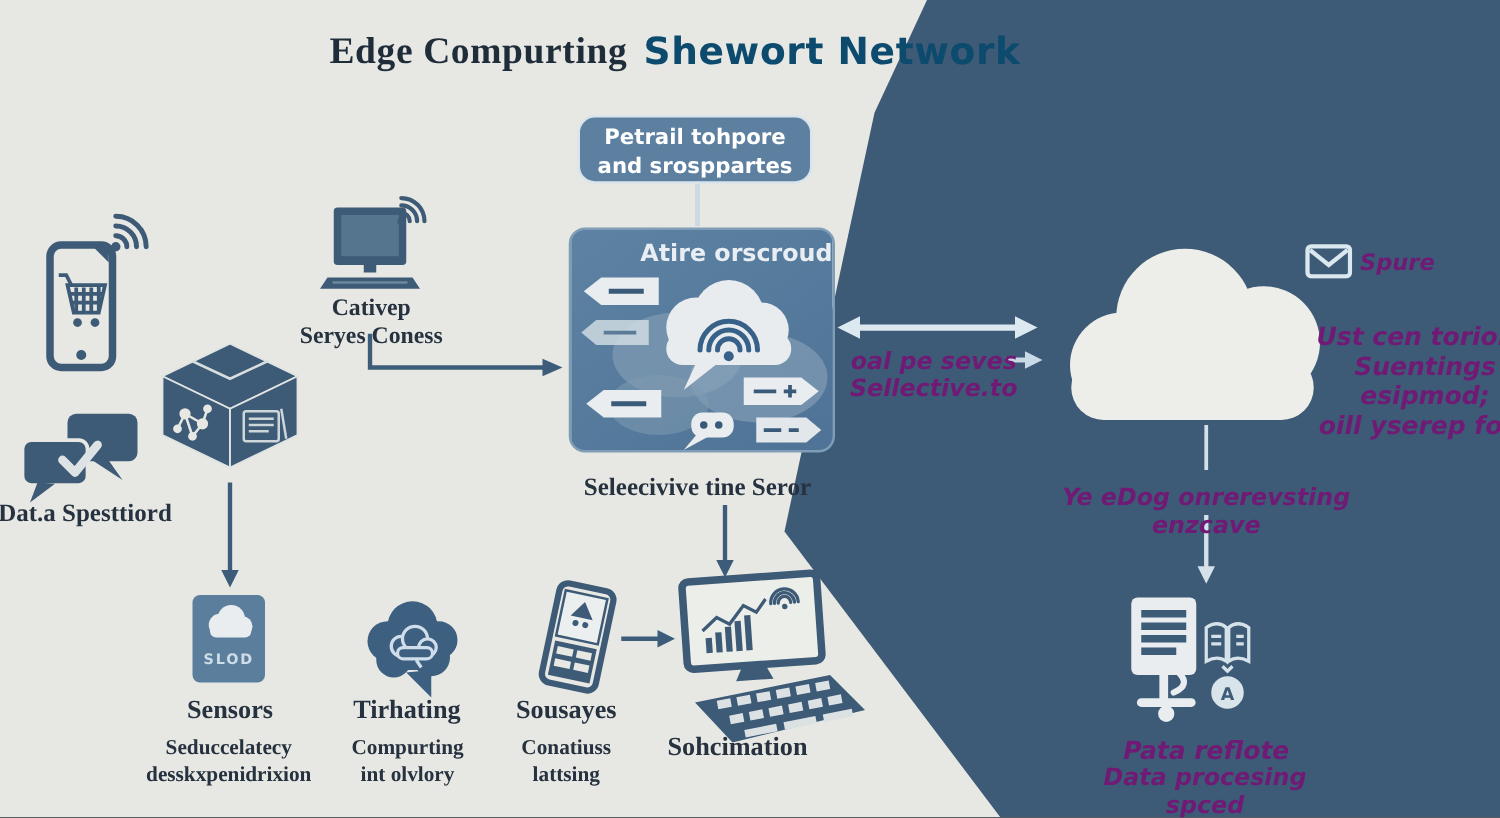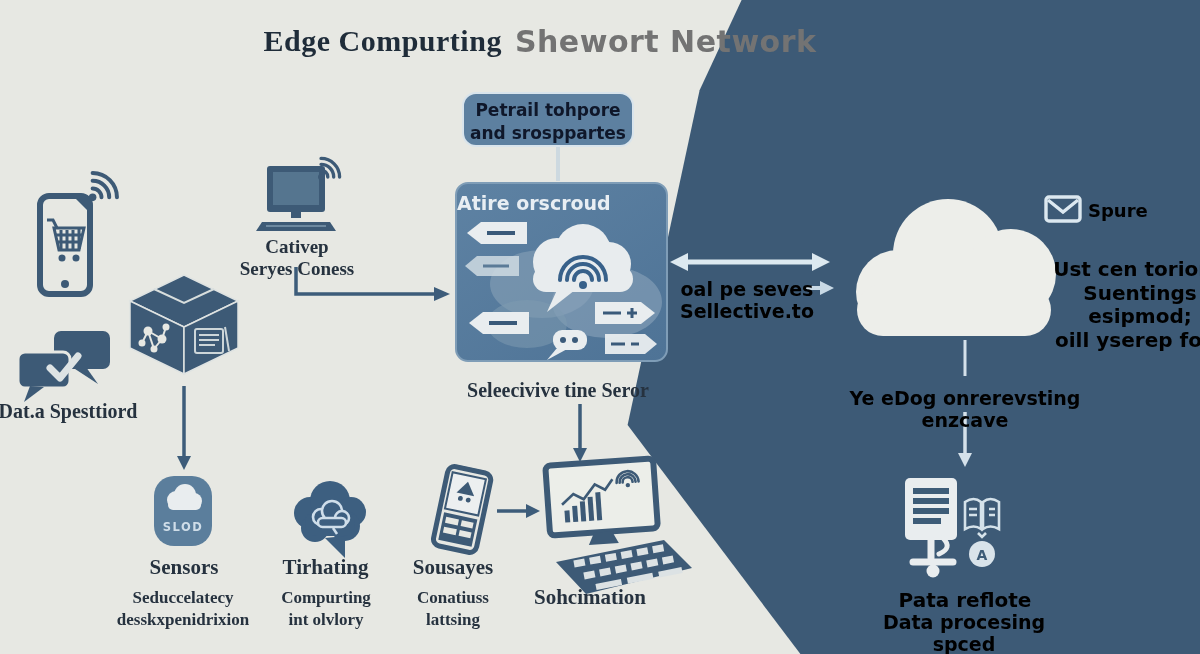--- a/index.html
+++ b/index.html
@@ -2,35 +2,35 @@
 <html><head>
 <meta charset="utf-8">
 <style>
   html,body{margin:0;padding:0;background:#222;}
   #canvas{position:relative;width:1200px;height:654px;overflow:hidden;
     background:#e7e8e3;font-family:"DejaVu Sans",sans-serif;}
   .abs{position:absolute;}
   .b{font-weight:bold;}
   .c{text-align:center;}
   .dk{color:#26323f;font-family:Liberation Serif, serif;}
-  .lt{color:#000000;}
+  .lt{color:#701a75;font-style:italic;}
   .lbl span{display:block;}
   #darkside{position:absolute;inset:0;background:#3d5a76;
     clip-path:polygon(61.8% 0%,100% 0%,100% 100%,66.7% 100%,52.3% 65%,58.3% 13.8%);}
   #title{left:250px;top:24px;width:580px;display:flex;justify-content:center;gap:13px;
     font-size:30px;font-weight:bold;letter-spacing:.5px;white-space:nowrap;}
   #title .t-dark{color:#1f2c39;font-family:Liberation Serif, serif;}
-  #title .t-light{color:#737373;}
-  #callout{left:462px;top:92px;width:172px;height:55px;background:#5d80a0;
-    border:2px solid #d9e4ec;border-radius:14px;color:#0f172a;font-weight:bold;
+  #title .t-light{color:#0c4a6e;}
+  #callout{left:462px;top:92px;width:188px;height:55px;background:#5d80a0;
+    border:2px solid #d9e4ec;border-radius:14px;color:#ffffff;font-weight:bold;
     font-size:17px;line-height:23px;text-align:center;padding-top:5px;box-sizing:border-box;}
   #edgebox{left:455px;top:182px;width:213px;height:180px;border-radius:13px;
     background:linear-gradient(145deg,#5e82a3,#4e7396);border:2px solid #7f9db7;
     box-sizing:border-box;overflow:hidden;}
-  #edgebox .bx-title{position:absolute;top:8px;left:0;width:100%;text-align:left;
+  #edgebox .bx-title{position:absolute;top:8px;left:0;width:100%;text-align:right;
     color:#e8eef3;font-weight:bold;font-size:19px;}
   .cap19{font-size:19px;line-height:22px;}
   .cap20{font-size:20px;}
   .sub17{font-size:17px;line-height:22px;}
   .t21{font-size:21px;}
   #cloudlabel{position:absolute;top:80px;left:0;width:100%;text-align:center;
     color:#1e2a35;font-weight:bold;font-size:26px;}
   svg{display:block;}
 </style>
 </head>
@@ -257,21 +257,21 @@
       <path d="M96 26 q-9 -6 -16 0 v27 q7 -5 16 0 z"></path>
       <path d="M66 33 h8 M66 39 h8 M86 33 h6 M86 39 h6"></path>
       <polyline points="75,57 79,61 83,57"></polyline>
     </g>
     <circle cx="79" cy="78" r="13" fill="#d9e3ea"></circle>
     <text x="79" y="84" font-size="14" font-weight="bold" fill="#3d5c78" text-anchor="middle" font-family="DejaVu Sans, sans-serif">A</text>
   </svg>
   <div class="abs b lt c lbl" style="left:878px;top:588px;width:174px;font-size:20px;z-index:2">Pata reflote</div>
   <div class="abs b lt c lbl" style="left:852px;top:611px;width:224px;font-size:19px;z-index:2">Data procesing spced</div>
 
-  <div class="abs" style="left:154px;top:476px;width:58px;height:70px;background:#5b7e9c;border-radius:20px;z-index:2">
+  <div class="abs" style="left:154px;top:476px;width:58px;height:70px;background:#5b7e9c;border-radius:6px;z-index:2">
     <svg width="58" height="40" viewBox="0 0 58 40">
       <g fill="#e9edef">
         <circle cx="22" cy="24" r="9"></circle>
           <circle cx="31" cy="19" r="11"></circle>
         <circle cx="40" cy="25" r="8"></circle>
           <rect x="14" y="24" width="33" height="10" rx="5"></rect>
       </g>
     </svg>
     <div class="c b" style="color:#cfdde8;font-size:11.5px;letter-spacing:1.5px;margin-top:4px">SLOD</div>
   </div>

